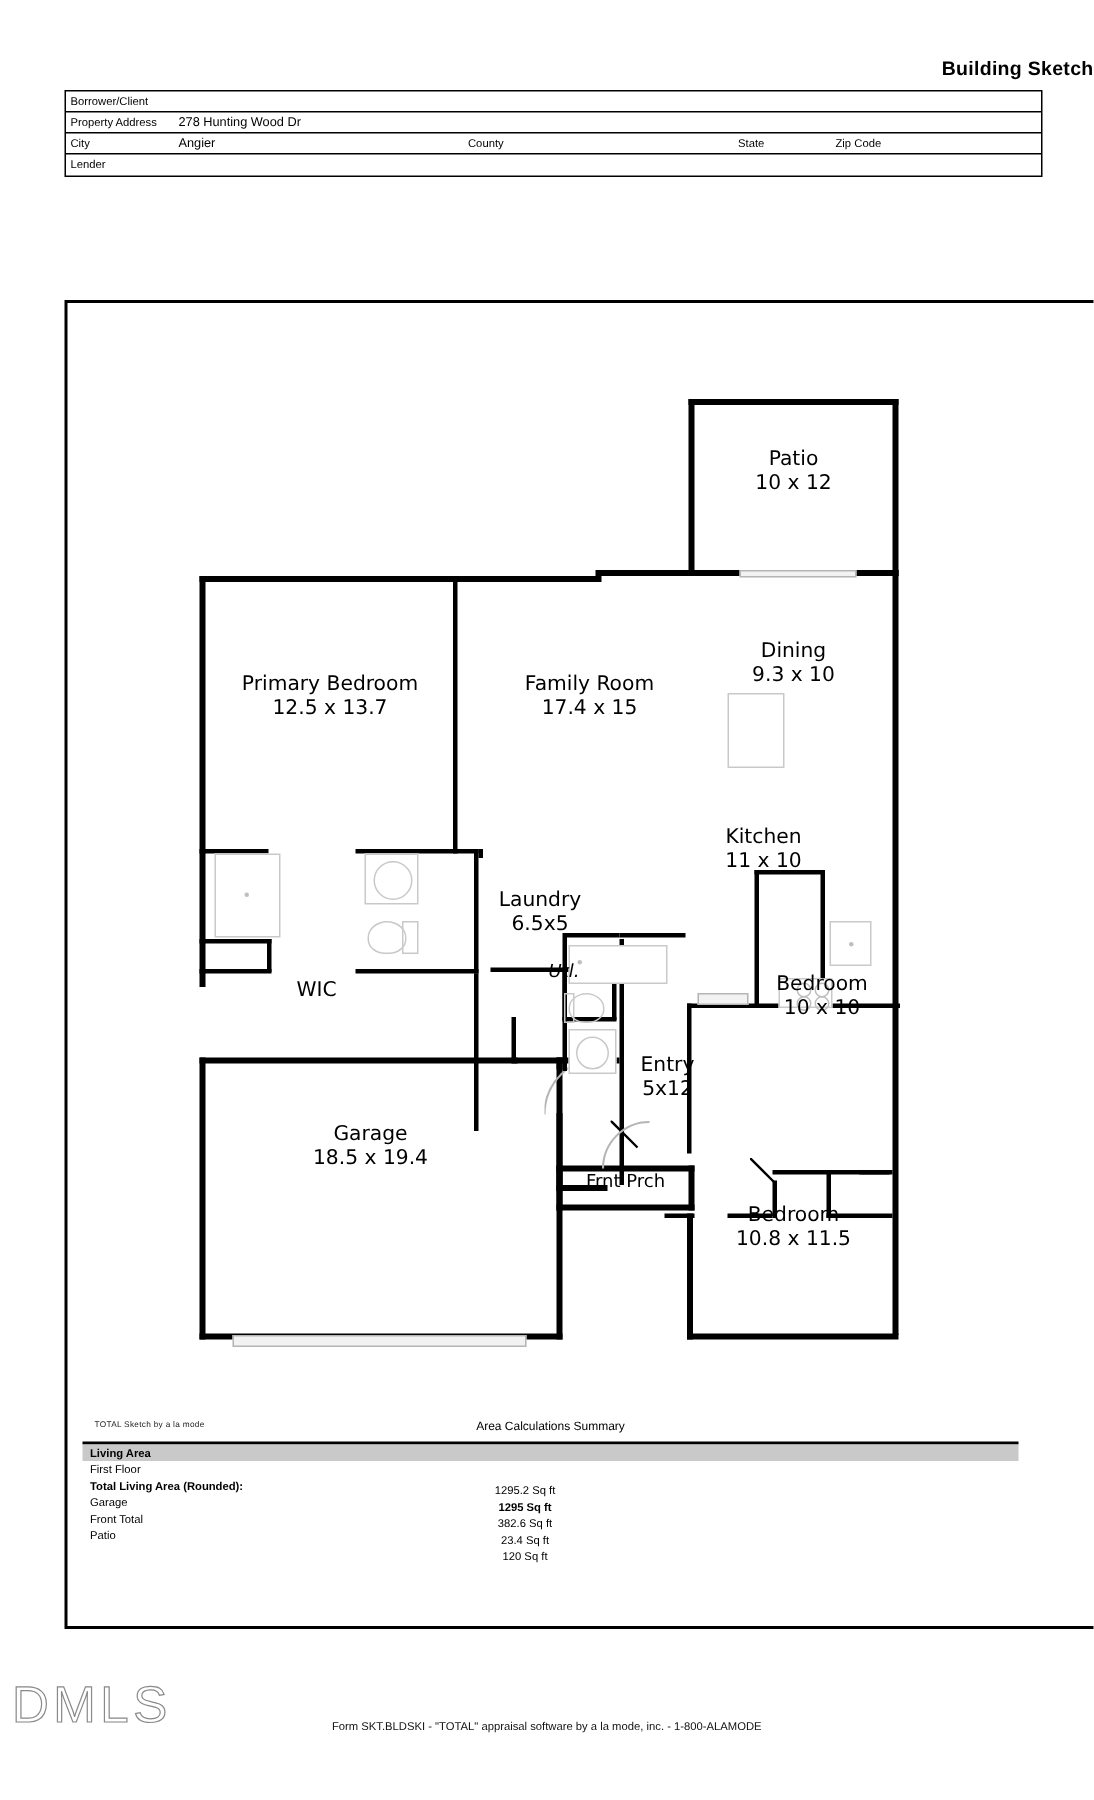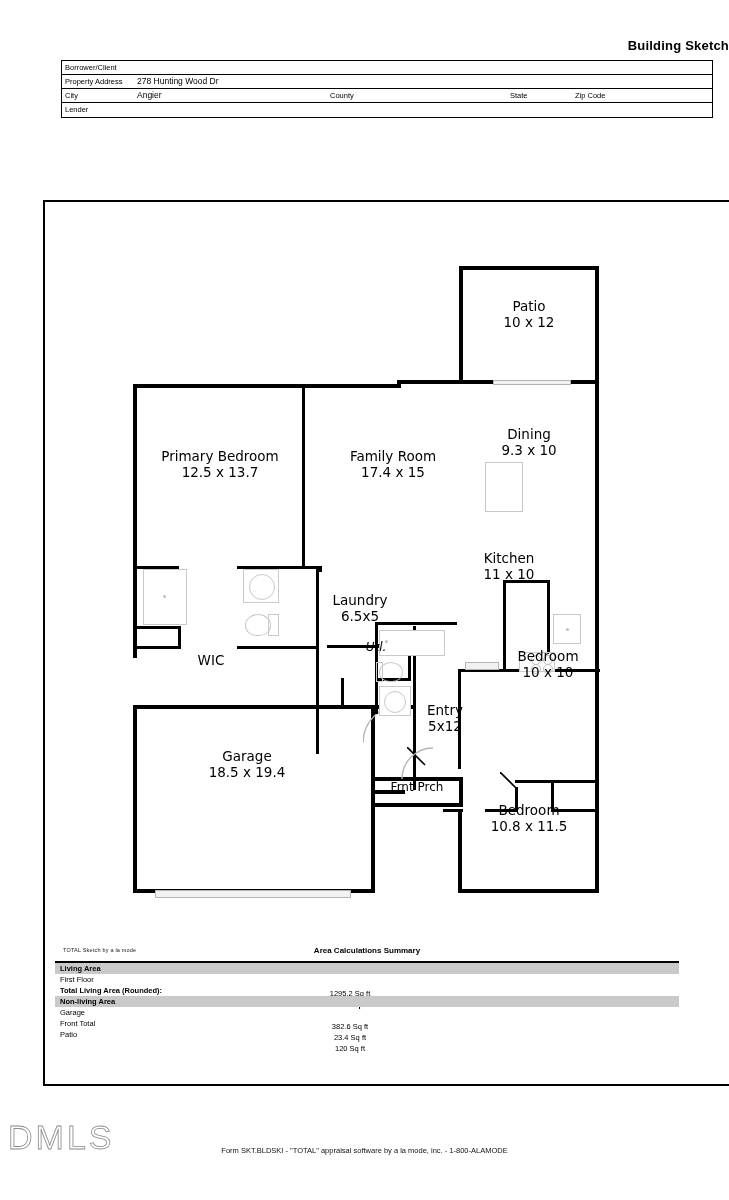--- a/index.html
+++ b/index.html
@@ -23,21 +23,21 @@
     width: 729px;
     text-align: right;
     font-size: 13px;
     font-weight: bold;
     letter-spacing: 0.2px;
   }
 
   
   #header-table {
     position: absolute;
-    left: 61px; top: 60px;
+    left: 43px; top: 60px;
     width: 652px;
     border: 1.5px solid #000;
     box-sizing: border-box;
     background: #fff;
   }
   .hdr-row {
     position: relative;
     height: 14px;
     border-bottom: 1px solid #000;
     box-sizing: border-box;
@@ -139,21 +139,21 @@
     font-size: 5.5px;
     letter-spacing: 0.2px;
     color: #222;
   }
   #sum-heading .ctr {
     position: absolute;
     left: 0; top: 2px;
     width: 624px;
     text-align: center;
     font-size: 8px;
-    font-weight: bold;
+    font-weight: normal;
   }
   .sum-band {
     position: relative;
     height: 11px;
     background: #c9c9c9;
   }
   .sum-band span {
     position: absolute;
     left: 5px; top: 1px;
     font-size: 7.5px;
@@ -418,23 +418,20 @@
     </div>
     <div class="sum-line">
       <span class="k">First Floor</span>
       <span class="v">1295.2 Sq ft</span>
     </div>
     <div class="sum-line bold">
       <span class="k">Total Living Area (Rounded):</span>
       <span class="v">1295 Sq ft</span>
     </div>
 
-    <div class="sum-band">
-      <span>Non-living Area</span>
-    </div>
     <div class="sum-line">
       <span class="k">Garage</span>
       <span class="v">382.6 Sq ft</span>
     </div>
     <div class="sum-line">
       <span class="k">Front Total</span>
       <span class="v">23.4 Sq ft</span>
     </div>
     <div class="sum-line">
       <span class="k">Patio</span>

